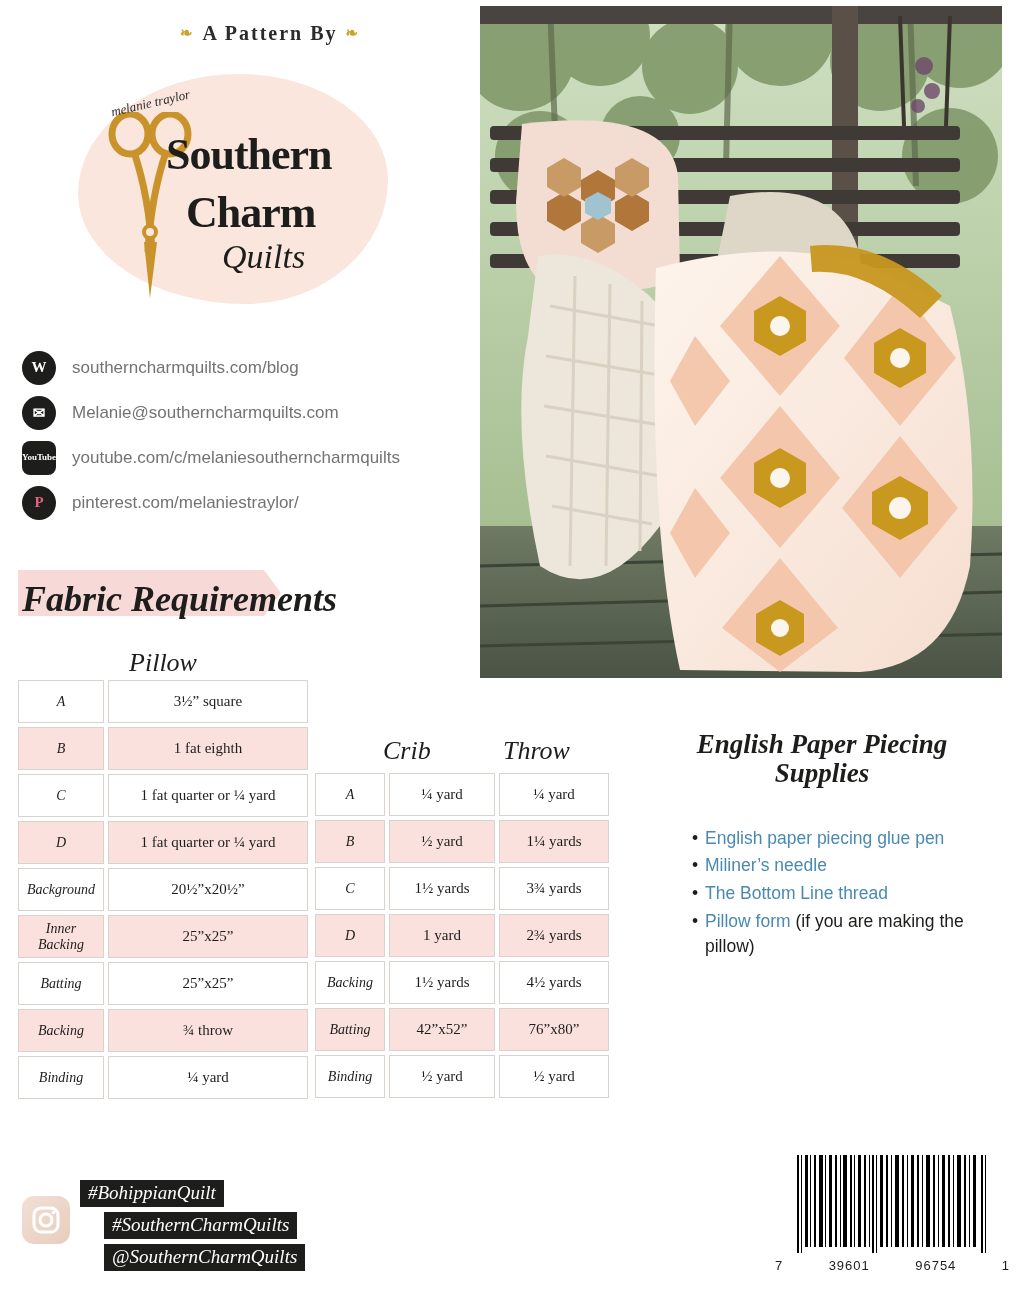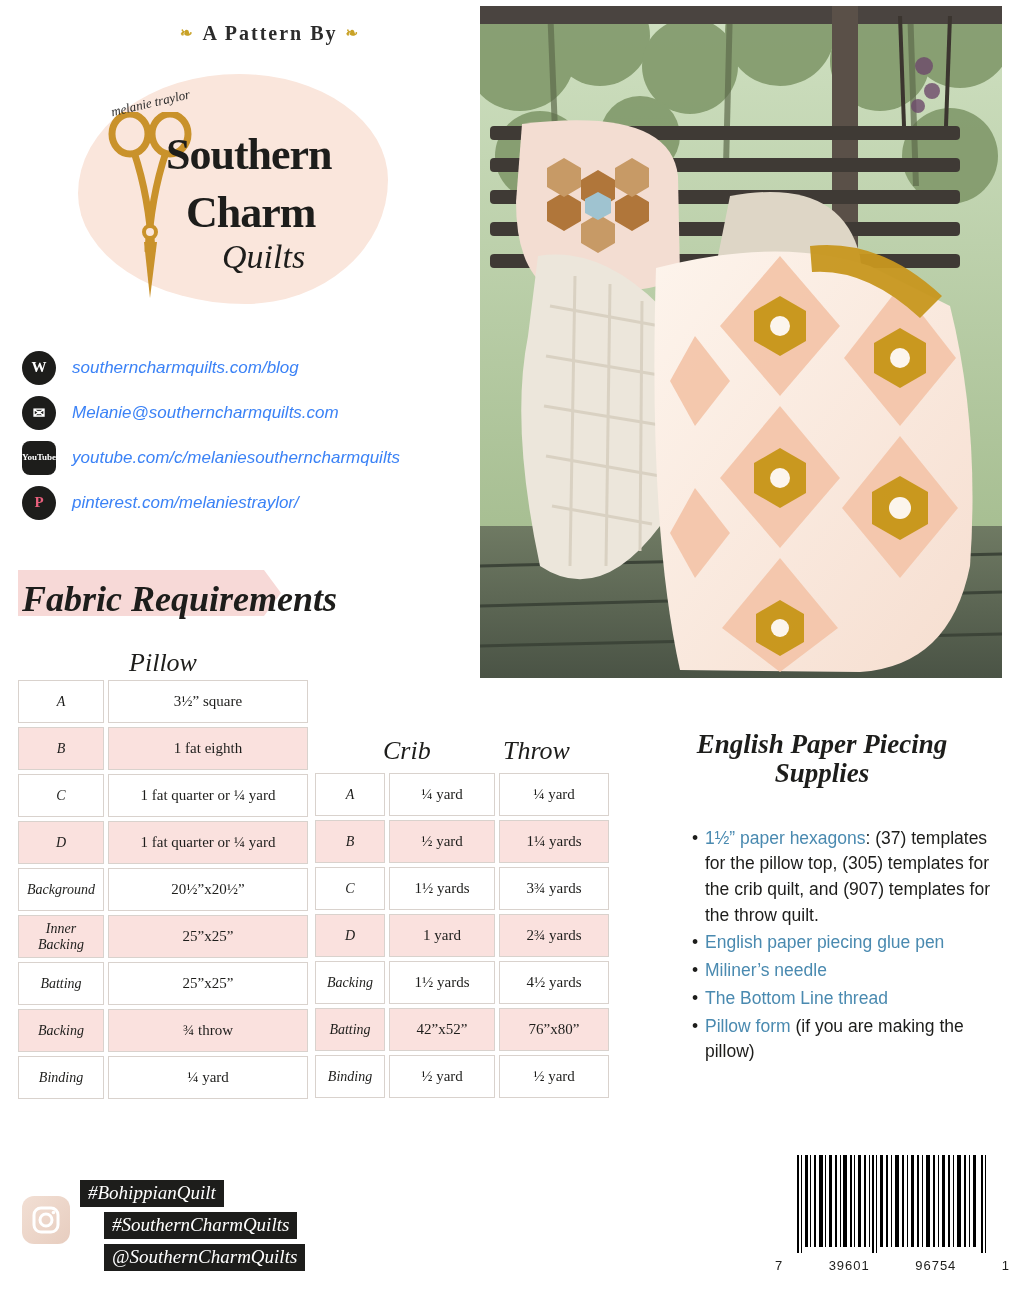--- a/index.html
+++ b/index.html
@@ -55,21 +55,21 @@
   .contact-row { display:flex; align-items:center; height:45px; }
   .cicon {
     width:34px; height:34px; border-radius:50%;
     background:#1d1d1b; color:#ffffff;
     display:flex; align-items:center; justify-content:center;
     font-size:15px; font-weight:bold; flex:none;
     font-family:"Liberation Serif", serif;
   }
   .cicon.yt { border-radius:8px; font-size:9px; line-height:1; flex-direction:row; }
   .cicon.pin { color:#e8607d; }
-  .ctext { margin-left:16px; font-size:17px; color:#3b82f6;font-style:italic; }
+  .ctext { margin-left:16px; font-size:17px; color:#737373; }
 
   
   .fr-banner {
     position:absolute; left:18px; top:570px; width:246px; height:46px;
     background:#f7d9d7;
   }
   .fr-banner:after{
     content:""; position:absolute; right:-17px; top:0;
     border-top:23px solid transparent; border-bottom:23px solid transparent;
     border-left:17px solid #f7d9d7;
@@ -293,21 +293,20 @@
     <div class="cell c-crib val">½ yard</div>
     <div class="cell c-throw val">½ yard</div>
   </div>
 </div>
 
 <div class="epp-title">
   <div>English Paper Piecing</div>
   <div>Supplies</div>
 </div>
 <ul class="epp-list">
-  <li><span class="lnk">1½” paper hexagons</span><span>:  (37) templates for the pillow top, (305) templates for the crib quilt, and (907) templates for the throw quilt.</span></li>
   <li><span class="lnk">English paper piecing glue pen</span><span></span></li>
   <li><span class="lnk">Miliner’s needle</span><span></span></li>
   <li><span class="lnk">The Bottom Line thread</span><span></span></li>
   <li><span class="lnk">Pillow form</span><span> (if you are making the pillow)</span></li>
 </ul>
 
 <div class="photo">
   <svg width="522" height="672" viewBox="0 0 522 672">
     <defs>
       <linearGradient id="sky" x1="0" y1="0" x2="0" y2="1">

